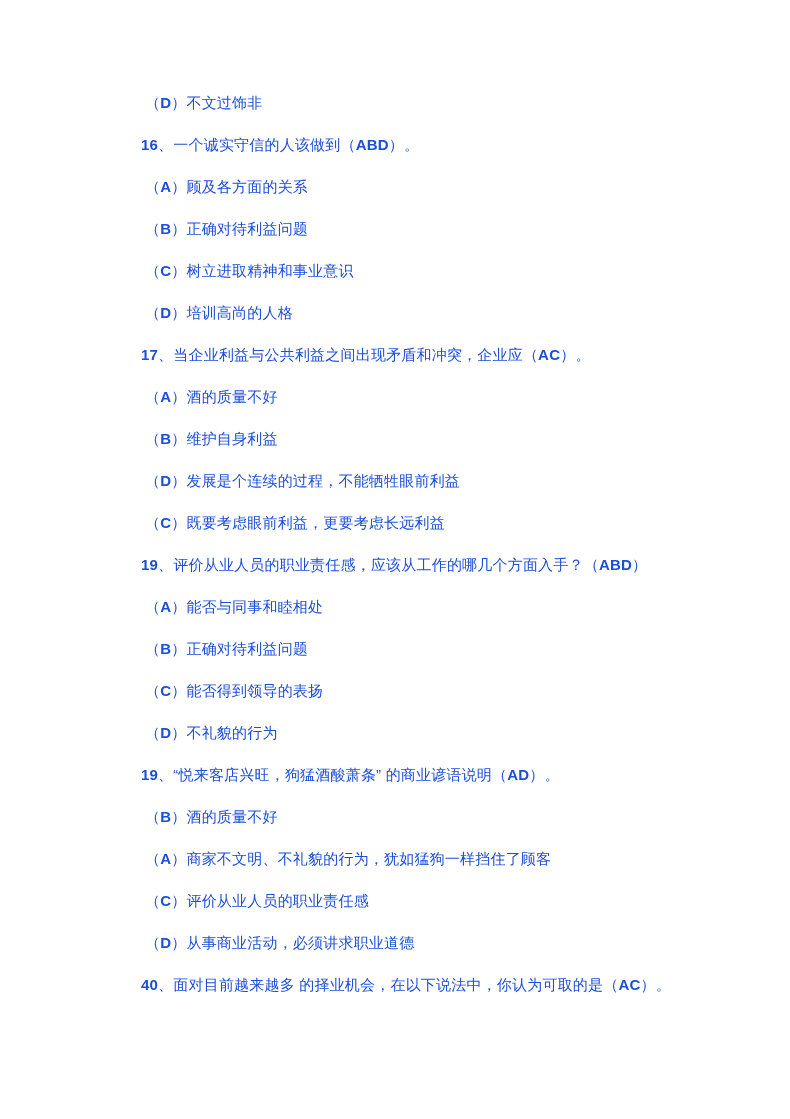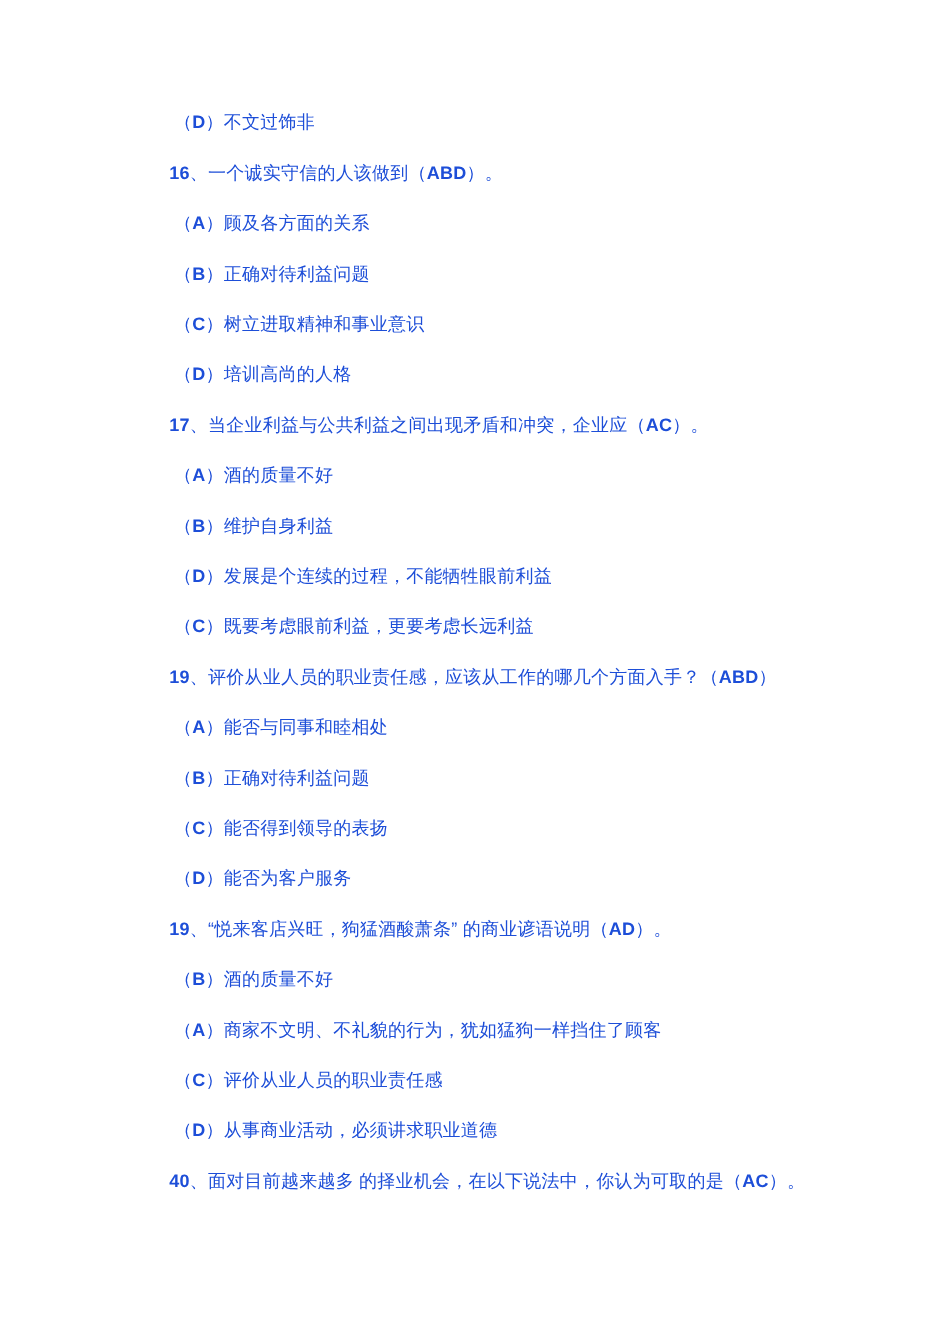--- a/index.html
+++ b/index.html
@@ -54,20 +54,20 @@
     <p class="doc-line option"><span class="">（</span><span class="seg-b ">D</span><span class="">）培训高尚的人格</span></p>
     <p class="doc-line question"><span class="seg-b ">17</span><span class="">、当企业利益与公共利益之间出现矛盾和冲突，</span><span class="seg-u">企业应</span><span class="">（</span><span class="seg-b ">AC</span><span class="">）。</span></p>
     <p class="doc-line option"><span class="">（</span><span class="seg-b ">A</span><span class="">）酒的质量不好</span></p>
     <p class="doc-line option"><span class="">（</span><span class="seg-b ">B</span><span class="">）维护自身利益</span></p>
     <p class="doc-line option"><span class="">（</span><span class="seg-b ">D</span><span class="">）发展是个连续的过程，不能牺牲眼前利益</span></p>
     <p class="doc-line option"><span class="">（</span><span class="seg-b ">C</span><span class="">）既要考虑眼前利益，更要考虑长远利益</span></p>
     <p class="doc-line question"><span class="seg-b ">19</span><span class="">、评价从业人员的职业责任感，应该从工作的哪几个方面入手？（</span><span class="seg-b ">ABD</span><span class="">）</span></p>
     <p class="doc-line option"><span class="">（</span><span class="seg-b ">A</span><span class="">）能否与同事和睦相处</span></p>
     <p class="doc-line option"><span class="">（</span><span class="seg-b ">B</span><span class="">）正确对待利益问题</span></p>
     <p class="doc-line option"><span class="">（</span><span class="seg-b ">C</span><span class="">）能否得到领导的表扬</span></p>
-    <p class="doc-line option"><span class="">（</span><span class="seg-b ">D</span><span class="">）能否为客户服务</span></p>
+    <p class="doc-line option"><span class="">（</span><span class="seg-b ">D</span><span class="">）不礼貌的行为</span></p>
     <p class="doc-line question"><span class="seg-b ">19</span><span class="">、“悦来客店兴旺，狗猛酒酸萧条” 的商业谚语说明（</span><span class="seg-b ">AD</span><span class="">）。</span></p>
     <p class="doc-line option"><span class="">（</span><span class="seg-b ">B</span><span class="">）酒的质量不好</span></p>
     <p class="doc-line option"><span class="">（</span><span class="seg-b ">A</span><span class="">）商家不文明、不礼貌的行为，犹如猛狗一样挡住了顾客</span></p>
     <p class="doc-line option"><span class="">（</span><span class="seg-b ">C</span><span class="">）评价从业人员的职业责任感</span></p>
     <p class="doc-line option"><span class="">（</span><span class="seg-b ">D</span><span class="">）从事商业活动，必须讲求职业道德</span></p>
     <p class="doc-line question"><span class="seg-b ">40</span><span class="">、面对目前越来越多 的择业机会，在以下说法中，你认为可取的是（</span><span class="seg-b ">AC</span><span class="">）。</span></p>
   </main>
 
 </body></html>

